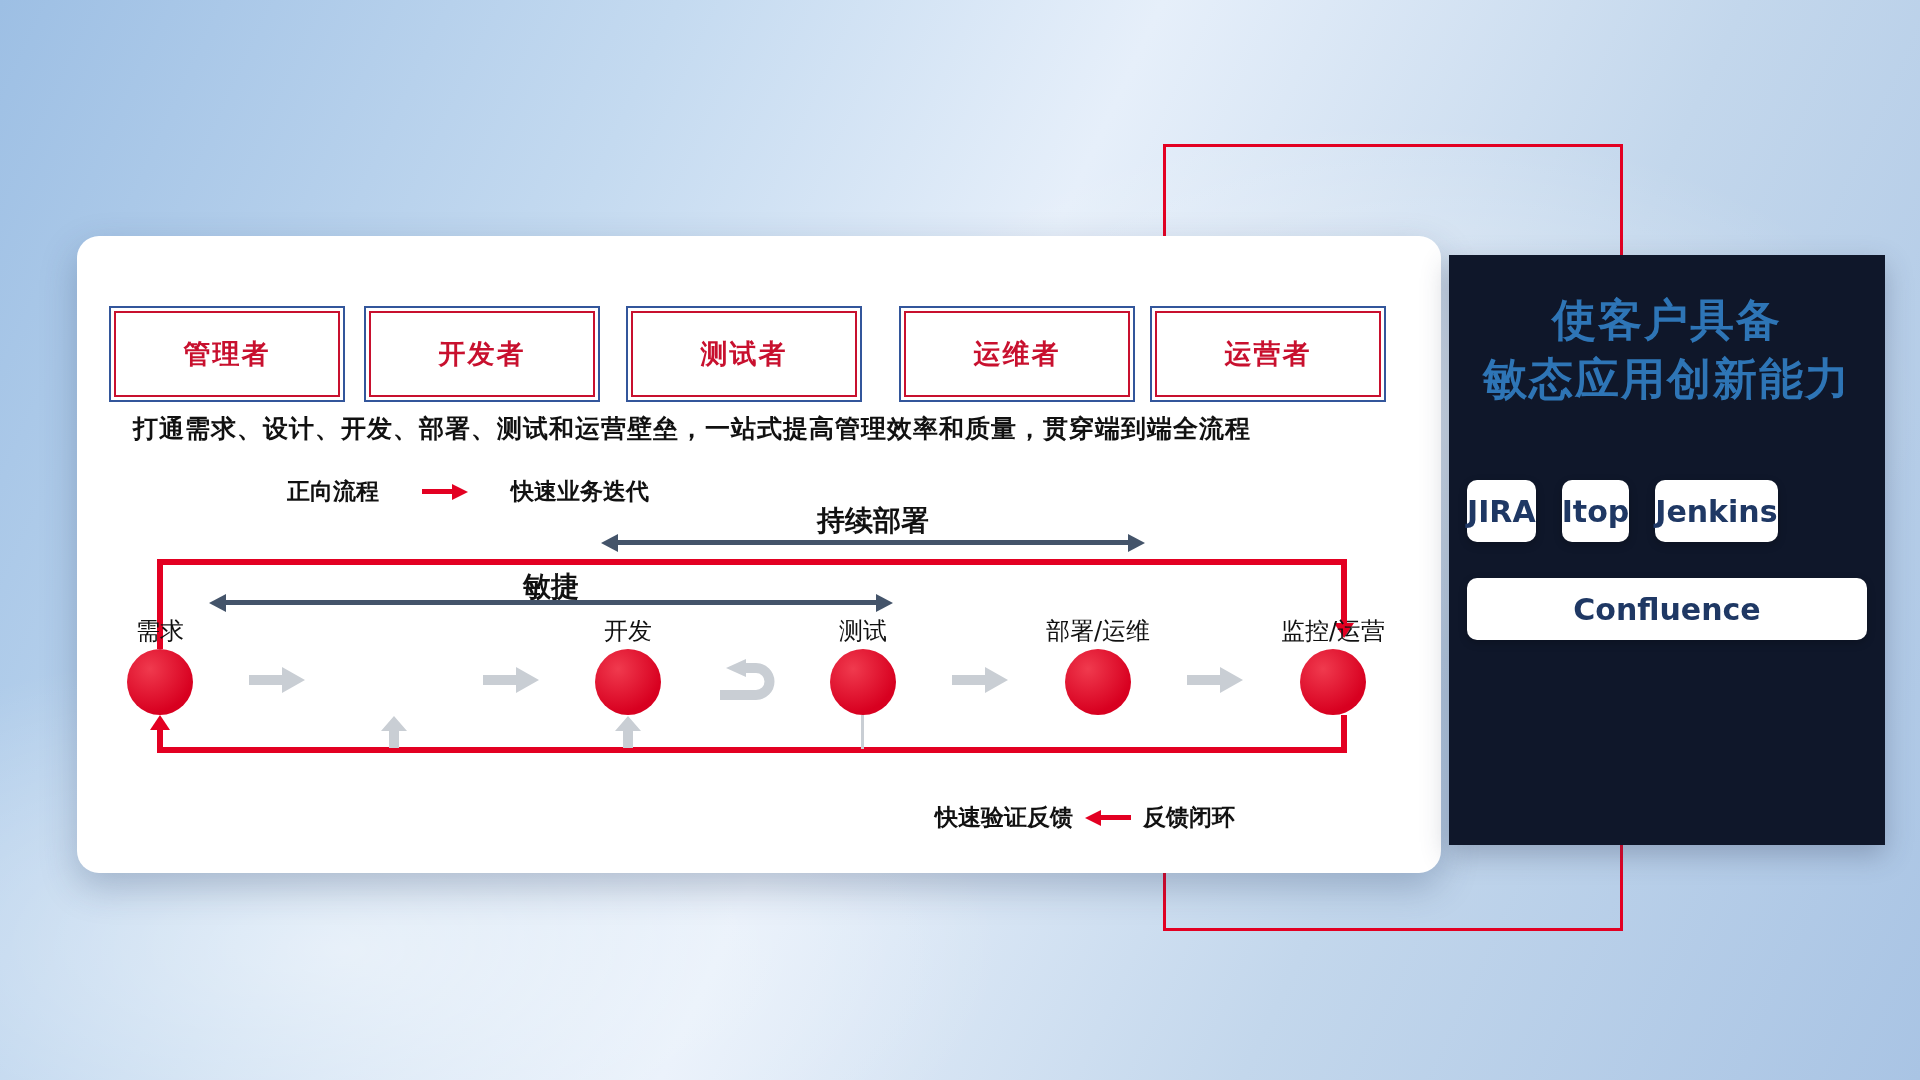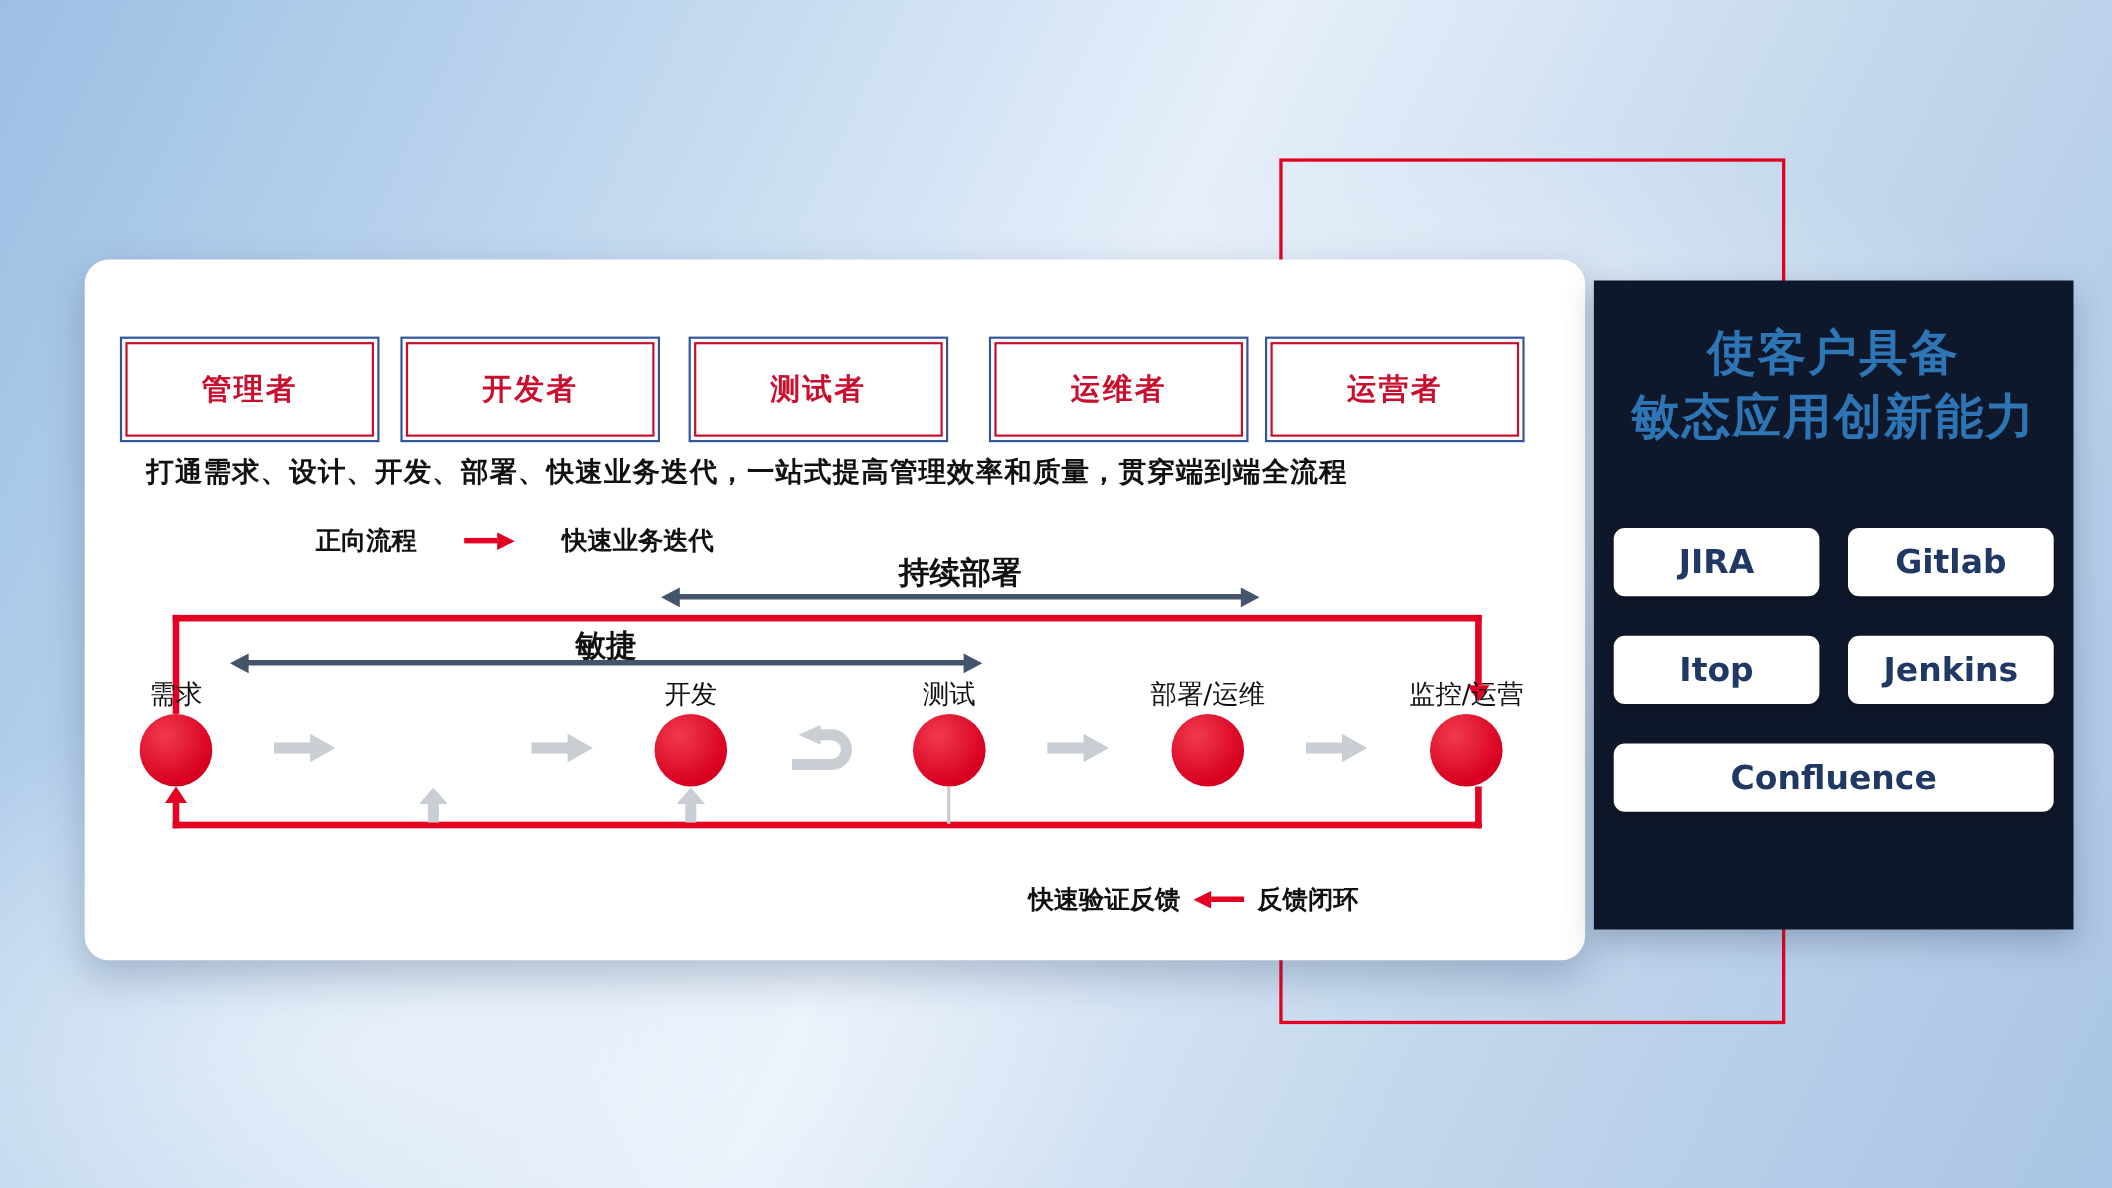--- a/index.html
+++ b/index.html
@@ -77,21 +77,21 @@
   .up1{left:304px; top:480px} .up2{left:538px; top:480px}
   .test-drop { position:absolute; left:784px; top:479px; width:3px; height:34px; background:#c9ced4; }
 
   
   .right-panel { position:absolute; left:1449px; top:255px; width:436px; height:590px;
     background:#0f172a; z-index:2; box-shadow:0 10px 26px rgba(50,60,90,.3); }
   .rp-title { text-align:center; color:#2e75b6; font-weight:bold; font-size:44px; letter-spacing:2px; }
   .rp-line1 { margin-top:36px; }
   .rp-line2 { }
   .tools { position:absolute; left:18px; right:18px; top:225px;
-    display:grid; grid-template-columns:1fr 1fr; gap:36px 26px; }
+    display:grid; grid-template-columns:1fr 1fr 1fr 1fr; gap:36px 26px; }
   .tool { height:62px; background:#fff; border-radius:10px;
     display:flex; align-items:center; justify-content:center;
     font-size:30px; font-weight:bold; color:#1f3864;
     box-shadow:0 3px 9px rgba(0,0,0,.22); }
   .tool-wide { grid-column:1 / -1; }
 </style>
 </head>
 <body>
 
 <div class="bg"></div>
@@ -108,21 +108,21 @@
   <div class="role-box rb3">
       <span>测试者</span>
     </div>
   <div class="role-box rb4">
       <span>运维者</span>
     </div>
   <div class="role-box rb5">
       <span>运营者</span>
     </div>
 
-  <div class="desc">打通需求、设计、开发、部署、快速业务迭代，一站式提高管理效率和质量，贯穿端到端全流程</div>
+  <div class="desc">打通需求、设计、开发、部署、测试和运营壁垒，一站式提高管理效率和质量，贯穿端到端全流程</div>
 
   <div class="legend-row legend-top">
     <span>正向流程</span>
     <span class="rarrow">
         <span class="shaft"></span>
         <span class="tip-r"></span>
       </span>
     <span>快速业务迭代</span>
   </div>
 
@@ -195,18 +195,17 @@
       </span>
     <span>反馈闭环</span>
   </div>
 </div>
 
 <div class="right-panel">
   <div class="rp-title rp-line1">使客户具备</div>
   <div class="rp-title rp-line2">敏态应用创新能力</div>
   <div class="tools">
     <div class="tool">JIRA</div>
-    <div class="tool">Gitlab</div>
     <div class="tool">Itop</div>
     <div class="tool">Jenkins</div>
     <div class="tool tool-wide">Confluence</div>
   </div>
 </div>
 
 </body></html>

